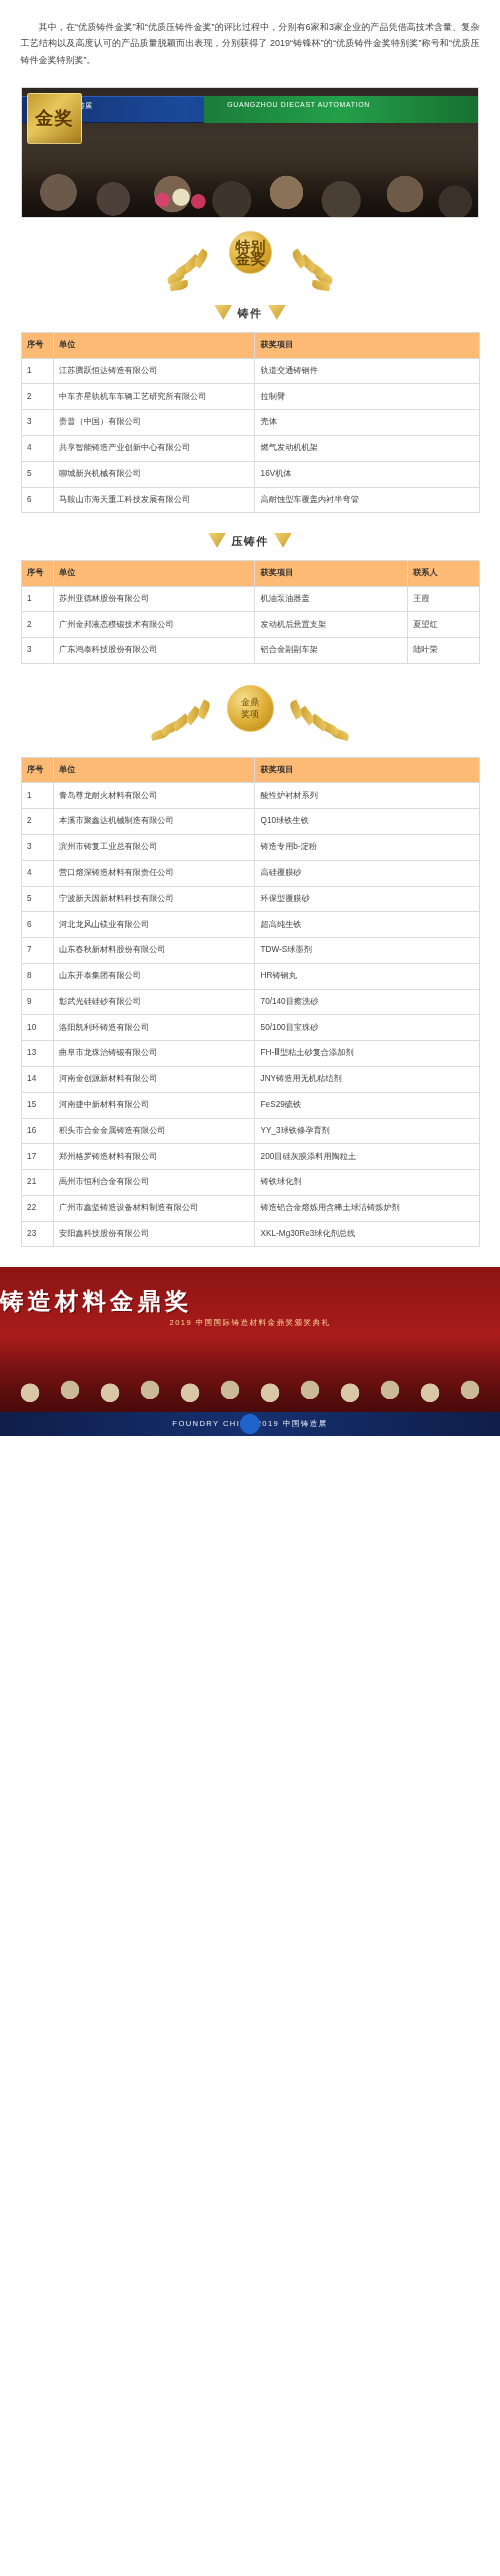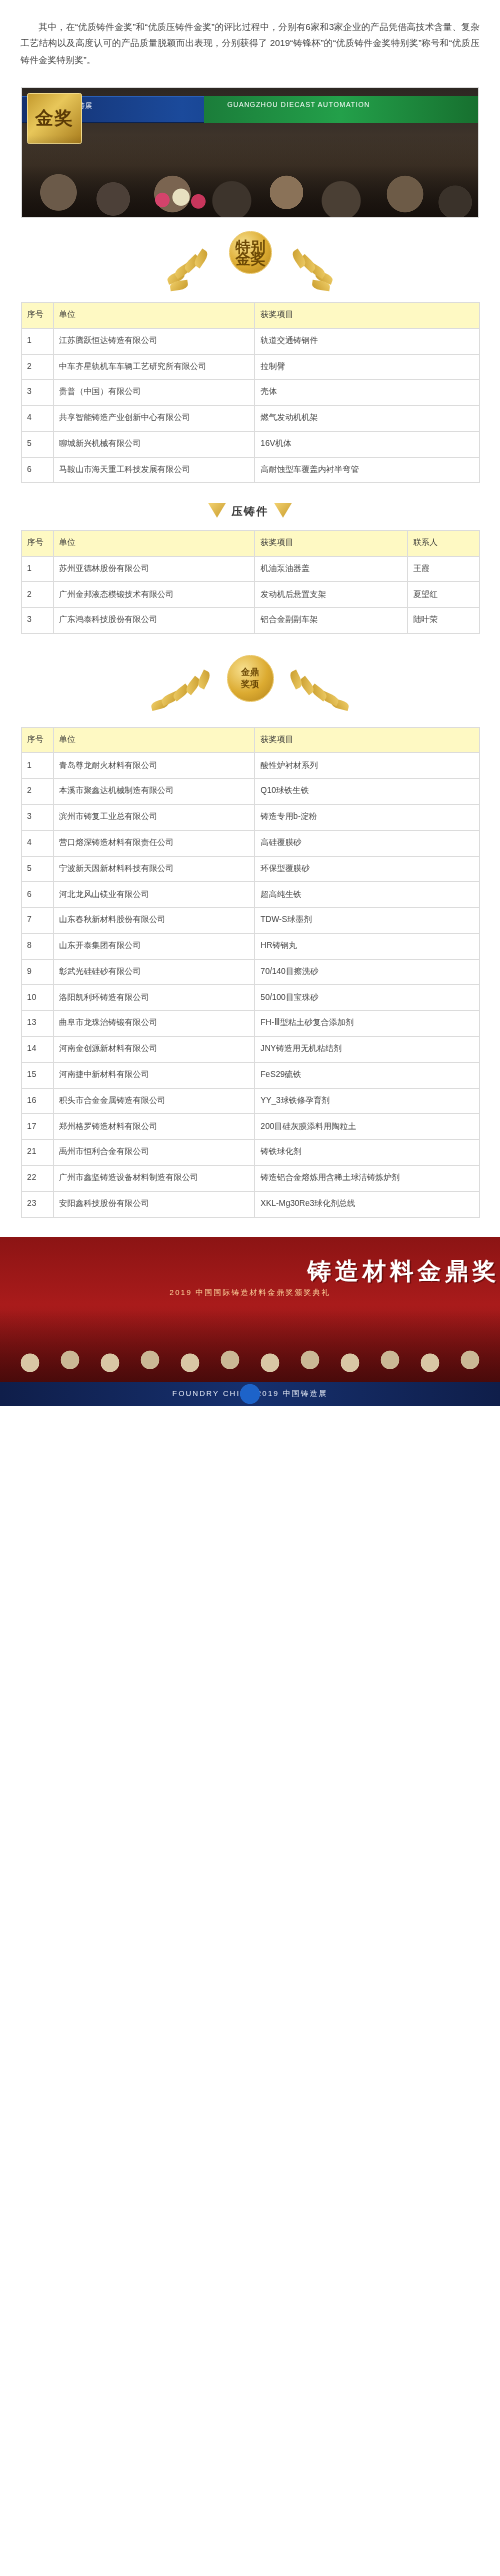--- a/index.html
+++ b/index.html
@@ -183,21 +183,21 @@
   .tripod .badge {
     position: absolute;
     left: 50%; top: 0;
     margin-left: -23.4px;
     width: 47px; height: 47px;
     border-radius: 50%;
     background: radial-gradient(circle at 35% 30%, #f7e08f 0%, #dcab31 55%, #b3831c 100%);
     border: 1.4px solid #e9c564;
     color: #6d4a06;
     font-size: 9px;
-    font-weight: bold;
+    font-weight: normal;
     line-height: 12.4px;
     display: flex;
     align-items: center;
     justify-content: center;
     flex-direction: column;
   }
   .tripod .wing-l, .tripod .wing-r {
     position: absolute;
     top: 20.6px;
     width: 66px; height: 40px;
@@ -213,38 +213,38 @@
   }
   table.awards th, table.awards td {
     border: 0.7px solid #dcdcdc;
     padding: 6.2px 5.5px;
     text-align: left;
     vertical-align: middle;
     line-height: 12.4px;
     color: #444;
   }
   table.awards th {
-    background: #fef9c3;
-    font-weight: normal;
+    background: #fdba74;
+    font-weight: bold;
     color: #333;
   }
   table.awards td.idx, table.awards th.idx { width: 32px; text-align: left; }
   table.awards col.c-unit { width: 44%; }
   .bottom-photo-wrap { padding: 6.9px 0 0 0; }
   .bottom-photo {
     width: 500px;
     height: 169px;
     position: relative;
     overflow: hidden;
     background: linear-gradient(180deg,#8c1414 0%, #a91b1b 40%, #6e1010 100%);
   }
   .bottom-photo .title {
     position: absolute;
     top: 18px; left: 0; right: 0;
-    text-align: right;
+    text-align: left;
     font-size: 23.4px;
     font-weight: bold;
     color: #ffffff;
     letter-spacing: 4.1px;
     text-shadow: 1.4px 1.4px 0 #6d0d0d;
   }
   .bottom-photo .subtitle {
     position: absolute;
     top: 51px; left: 0; right: 0;
     text-align: center;
@@ -325,20 +325,23 @@
         <span class="leaf" style="left:26px; top:4.1px;  transform:rotate(-56deg);"></span>
         <span class="leaf" style="left:4.1px;  top:32px; transform:rotate(-8deg);"></span>
       </div>
       <div class="circle">
         <span>特别</span>
         <span>金奖</span>
       </div>
     </div>
   </div>
 
+  <div class="section-head">
+    <span class="ribbon">铸件</span>
+  </div>
   <table class="awards">
     <colgroup>
         <col class="c-idx">
         <col class="c-unit">
         <col>
       </colgroup>
     <thead>
       <tr>
         <th class="idx">序号</th>
         <th>单位</th>

